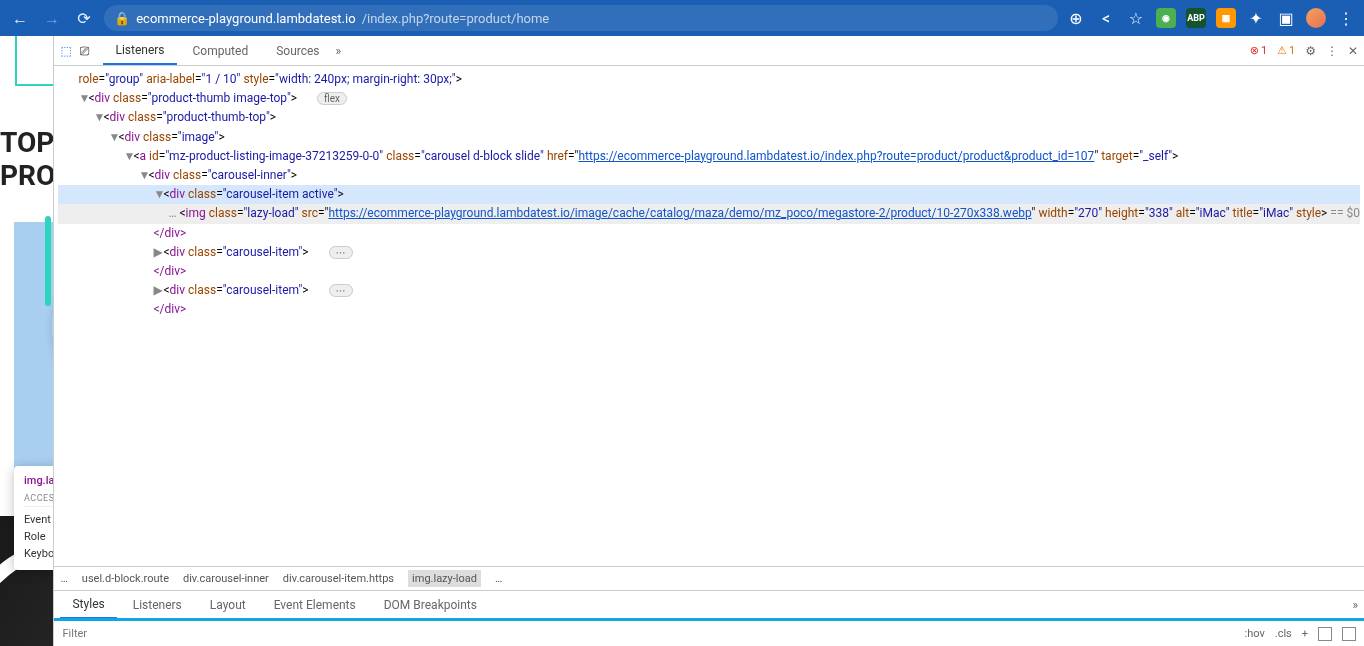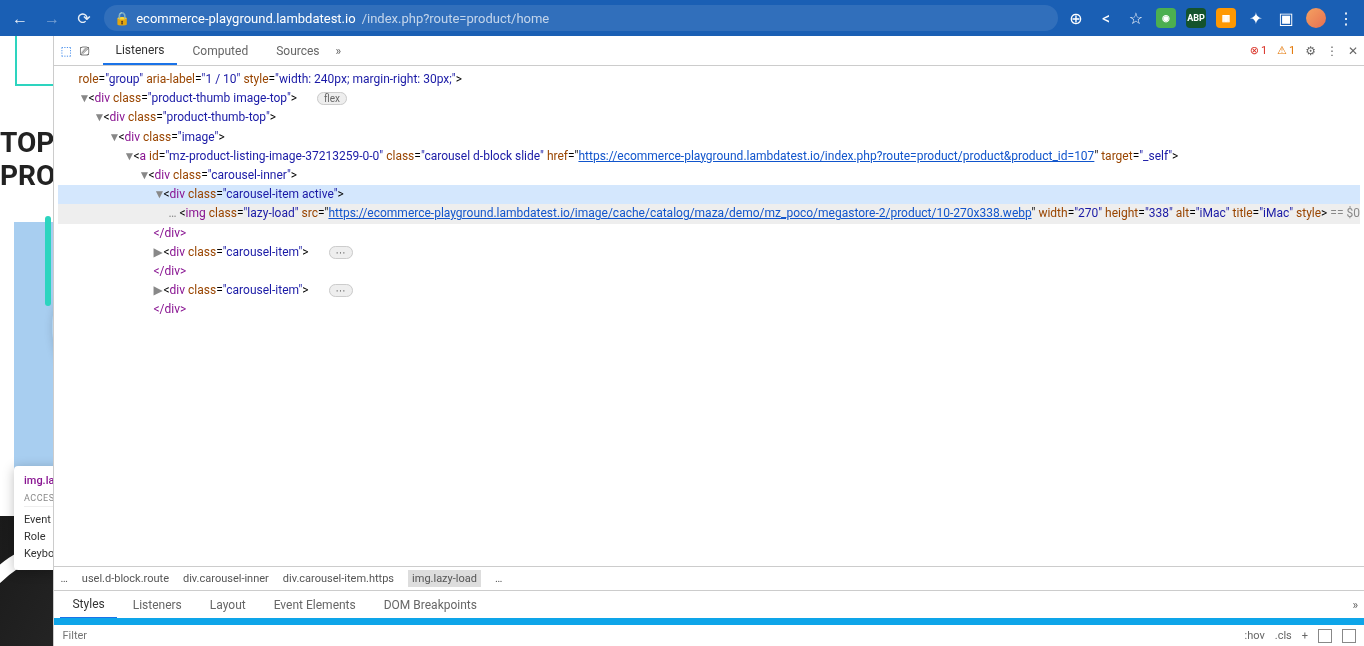--- a/index.html
+++ b/index.html
@@ -50,21 +50,21 @@
 .tag{color:#881391}
 .attr{color:#994500}
 .val{color:#1a1aa6}
 .link{color:#1155cc;text-decoration:underline}
 .txt{color:#888}
 .pill{background:#eee;border:1px solid #ccc;border-radius:8px;padding:0 6px;font-size:10px;color:#666;margin-left:20px}
 .ellip{color:#888}
 .dt-crumbs{height:24px;border-top:1px solid #ccc;display:flex;align-items:center;padding:0 6px;font-size:11px;gap:14px;color:#555;overflow:hidden}
 .dt-crumbs span.active{background:#ddd;padding:2px 4px}
 .dt-styles-tabs{height:28px;border-top:1px solid #ccc;display:flex;align-items:center;padding:0 6px;gap:4px}
-.dt-filter{height:28px;border-top:7px solid #0ea5e9;display:flex;align-items:center;padding:0 8px;gap:8px}
+.dt-filter{height:28px;border-top:3px solid #0ea5e9;display:flex;align-items:center;padding:0 8px;gap:8px}
 .dt-filter input{border:none;outline:none;flex:1;font-size:11px;color:#888}
 .dt-filter-r{display:flex;gap:10px;color:#666;font-size:11px;align-items:center}
 .icon-sq{width:14px;height:14px;border:1px solid #888;display:inline-block}
 .avatar{width:20px;height:20px;border-radius:50%;background:linear-gradient(135deg,#f4a261,#e76f51)}
 </style>
 </head>
 <body>
 
 <div class="browser-bar">
   <div class="nav-btn">←</div>

